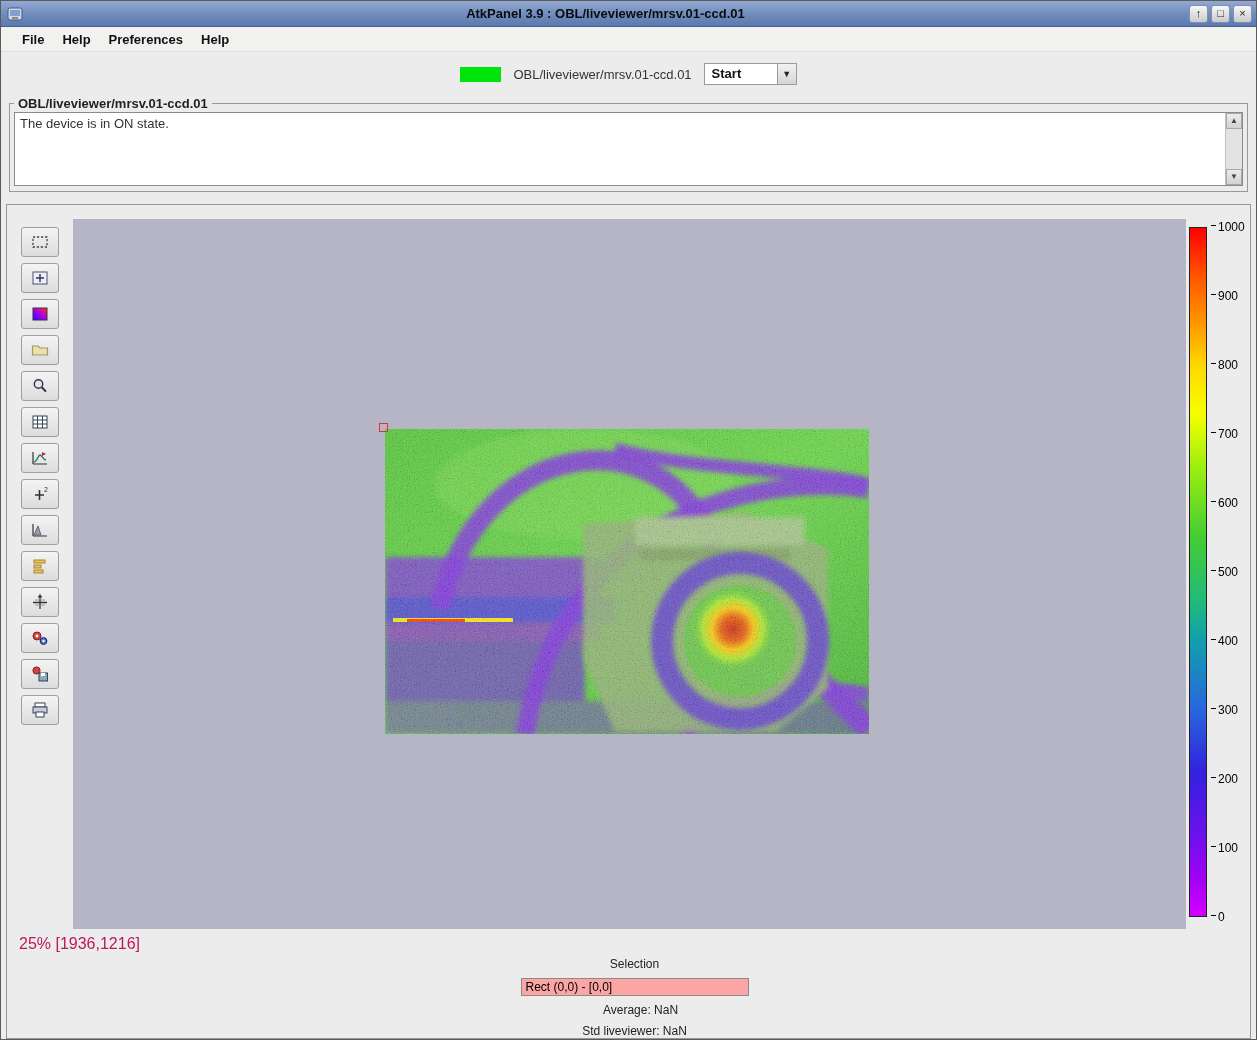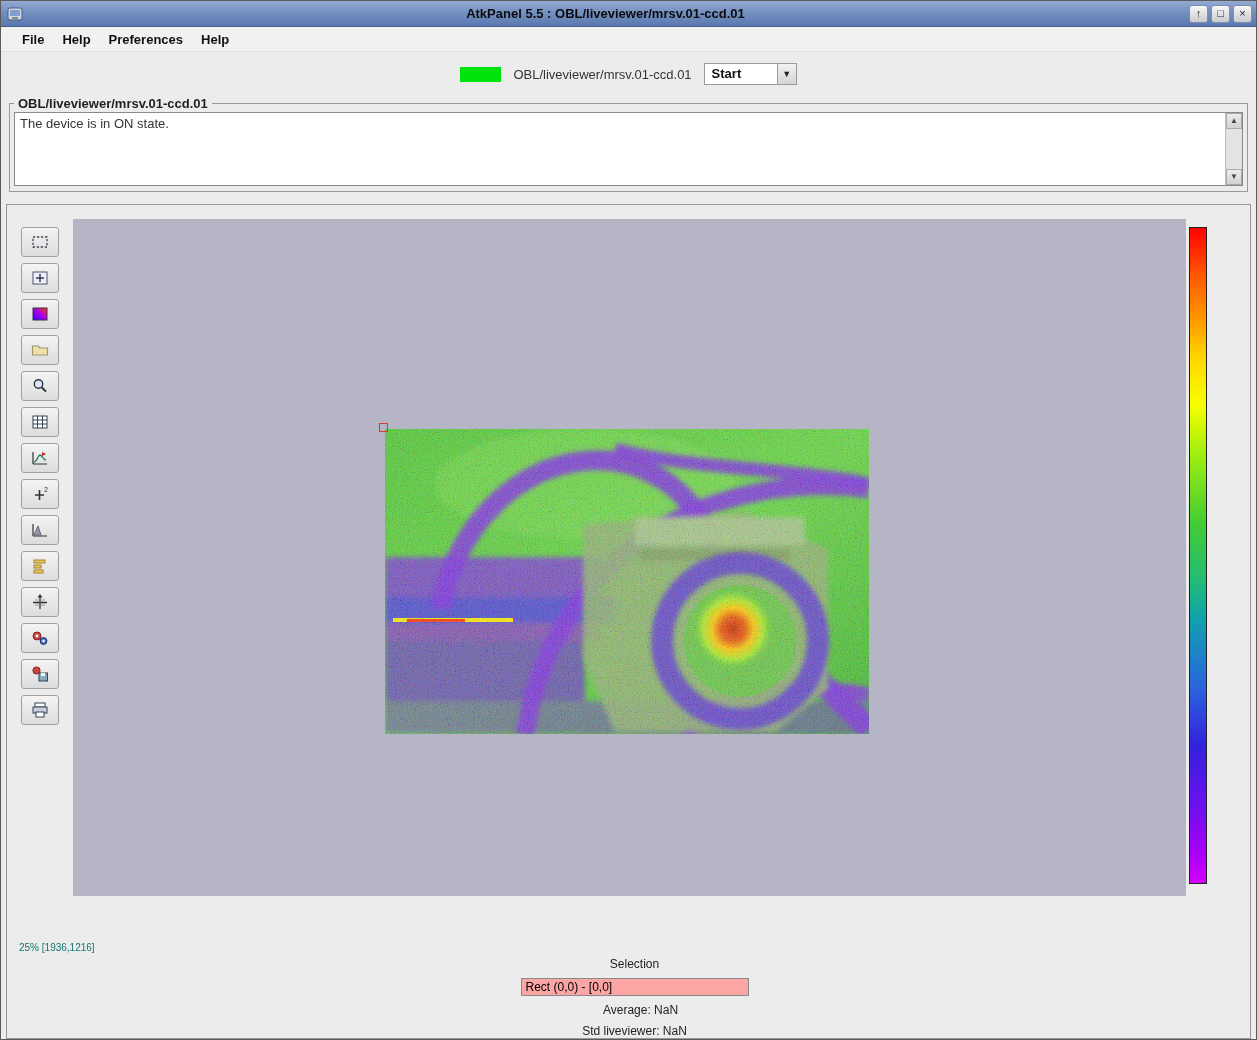--- a/index.html
+++ b/index.html
@@ -46,21 +46,21 @@
   .colorbar { position:absolute; top:8px; bottom:12px; left:3px; width:18px; border:1px solid #222;
     background:linear-gradient(to bottom,
       #ff0000 0%, #ff5500 7%, #ff9900 14%, #ffd800 20%, #f6ff00 27%,
       #9aee11 35%, #44cc33 45%, #22bb77 54%, #119fae 60%, #2a66dd 70%,
       #3322dd 79%, #6a11ee 88%, #a500f5 95%, #d400ff 100%); }
   .cb-labels { position:absolute; top:8px; bottom:12px; left:25px; right:0; font-size:12px; color:#000; }
   .tick { position:absolute; transform:translateY(-50%); white-space:nowrap; }
   .tick::before { content:''; display:inline-block; width:5px; height:4px; border-top:1px solid #000; margin-right:2px; vertical-align:middle; }
 
   .status-zone { flex:0 0 58px; padding:4px 0 0 0; }
-  .zoom-info { font-size:10px; color:#0f766e; padding:2px 0 4px 12px;margin-top:40px; }
+  .zoom-info { font-size:16px; color:#be185d; padding:2px 0 4px 12px; }
   .selection-row { display:flex; align-items:center; font-size:12px; color:#222; padding-left:12px; gap:7px;flex-direction:column; }
   .selection-input { width:228px; height:18px; font-size:12px; font-family:"Liberation Sans",sans-serif; border:1px solid #8a8a8a; background:#fca5a5; padding:1px 4px; }
   .avg-text { margin-left:12px; }
 
   
   .tabbar { flex:0 0 26px; height:26px; border-top:1px solid #9a9a9a; background:#ececec; display:flex; padding-left:6px; gap:3px; }
   .tab { font-weight:bold; font-size:13px; color:#111; background:#d6d6d6; border:1px solid #8a8a8a; border-top:none; border-radius:0 0 5px 5px; padding:2px 13px 0 13px; height:21px; cursor:default; }
   .tab.active { background:#ececec; height:23px; margin-top:-1px; border-top:1px solid #ececec; }
 </style>
 </head>
@@ -69,21 +69,21 @@
 <div class="window">
 
   <div class="titlebar">
     <span class="title-icon">
       <svg width="16" height="16" viewBox="0 0 16 16">
           <rect x="1" y="2" width="14" height="12" rx="2" fill="#cfd6e4" stroke="#4a5a7a"></rect>
           <rect x="3" y="4" width="10" height="6" fill="#7fa0d0"></rect>
           <rect x="5" y="11" width="6" height="2" fill="#8a8a8a"></rect>
         </svg>
     </span>
-    <span class="title-text">AtkPanel  5.5  : OBL/liveviewer/mrsv.01-ccd.01</span>
+    <span class="title-text">AtkPanel  3.9  : OBL/liveviewer/mrsv.01-ccd.01</span>
     <span class="win-btn">↑</span>
     <span class="win-btn">□</span>
     <span class="win-btn">×</span>
   </div>
 
   <div class="menubar">
     <span class="menu-item">File</span>
     <span class="menu-item">Help</span>
     <span class="menu-item">Preferences</span>
     <span class="menu-item">Help</span>
@@ -287,20 +287,33 @@
           <circle cx="355" cy="212" r="78" fill="none" stroke="#5a30d8" stroke-width="22" opacity="0.85" filter="url(#soft)"></circle>
           <circle cx="355" cy="212" r="56" fill="#63c93e" opacity="0.92"></circle>
           <circle cx="348" cy="200" r="42" fill="url(#hot)"></circle>
           <rect width="484" height="305" filter="url(#speckle)" opacity="0.45"></rect>
         </svg>
         <div class="sel-marker"></div>
       </div>
 
       <div class="scale-col">
         <div class="colorbar"></div>
+        <div class="cb-labels">
+          <span class="tick" style="top:0%">1000</span>
+          <span class="tick" style="top:10%">900</span>
+          <span class="tick" style="top:20%">800</span>
+          <span class="tick" style="top:30%">700</span>
+          <span class="tick" style="top:40%">600</span>
+          <span class="tick" style="top:50%">500</span>
+          <span class="tick" style="top:60%">400</span>
+          <span class="tick" style="top:70%">300</span>
+          <span class="tick" style="top:80%">200</span>
+          <span class="tick" style="top:90%">100</span>
+          <span class="tick" style="top:100%">0</span>
+        </div>
       </div>
     </div>
 
     <div class="status-zone">
       <div class="zoom-info">25% [1936,1216]</div>
       <div class="selection-row">
         <span>Selection</span>
         <input class="selection-input" value="Rect (0,0) - [0,0]" style="">
         <span class="avg-text">Average: NaN</span>
         <span>Std liveviewer: NaN</span>

